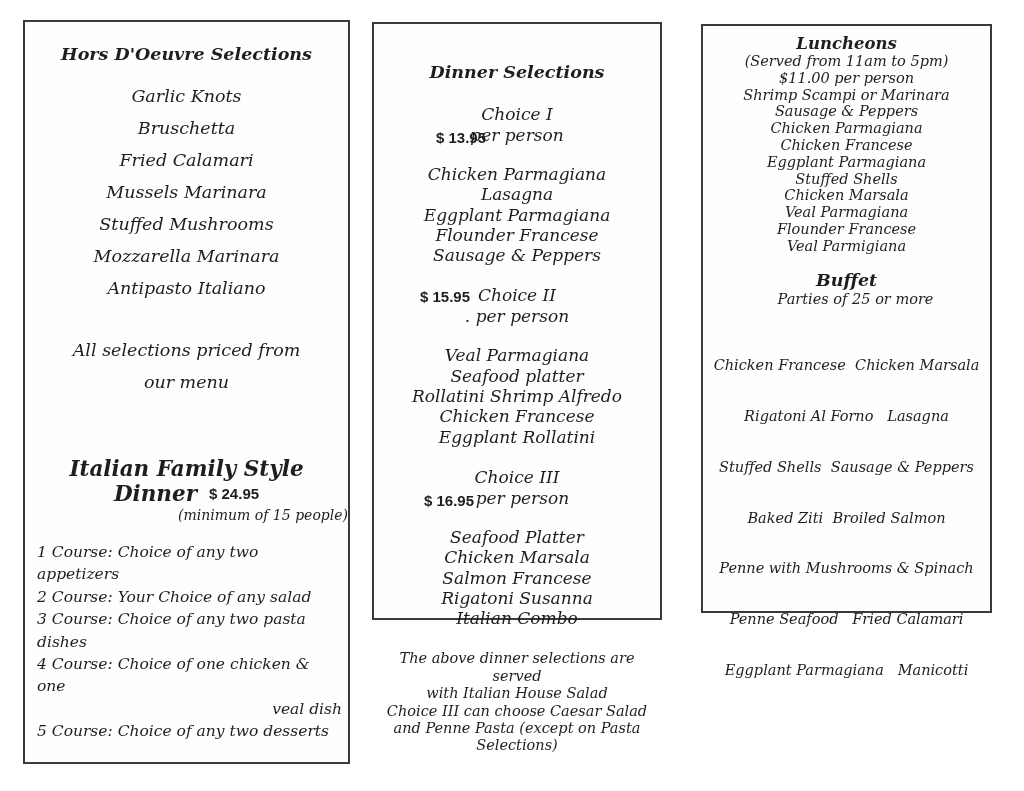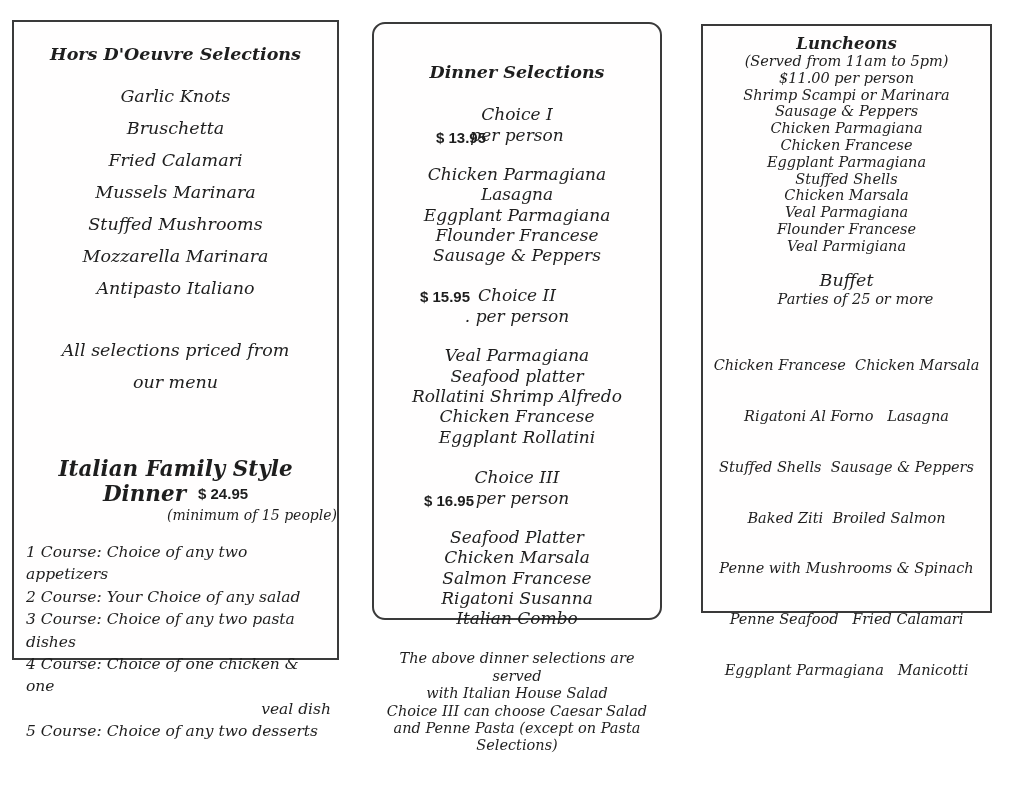--- a/index.html
+++ b/index.html
@@ -12,22 +12,22 @@
     overflow: hidden;
   }
   .panel {
     position: absolute;
     box-sizing: border-box;
     border: 2px solid #3a3a3a;
     background: #fffefe;
     text-align: center;
     font-style: italic;
   }
-  .panel-left  { left: 12px;  top: 20px; width: 327px; height: 640px; }
-  .panel-mid   { left: 372px; top: 22px; width: 290px; height: 598px; border-radius: 13px; }
+  .panel-left  { left: 23px;  top: 20px; width: 327px; height: 744px; }
+  .panel-mid   { left: 372px; top: 22px; width: 290px; height: 598px; }
   .panel-right { left: 701px; top: 24px; width: 291px; height: 589px; }
 
   .price {
     font-family: Liberation Sans, sans-serif;
     font-style: normal;
     font-weight: 700;
     letter-spacing: 0px;
     text-align: center;
   }
 
@@ -57,21 +57,21 @@
   .choice-c2 .price { left: 46px;  top: 1px; }
   .choice-c3 .price { left: 50px;  top: 23px; }
   .mp-items { margin-top: 18px; font-size: 17px; line-height: 20.3px; }
   .mp-footer { margin-top: 22px; font-size: 14.5px; line-height: 17.4px; }
 
   
   .rp-lunch-title { margin-top: 8px; font-size: 16.5px; font-weight: 700; }
   .rp-lines  { font-size: 14.5px; line-height: 16.8px; }
   .rp-lunch-items { margin-top: 0px; }
   .rp-includes { margin-top: 17px; }
-  .rp-buffet-title { margin-top: 15px; font-size: 17.5px; font-weight: 400; }
+  .rp-buffet-title { margin-top: 15px; font-size: 17.5px; font-weight: 700; }
   .rp-buffet-sub { font-size: 14.5px; line-height: 18px; padding-left: 18px; }
   .rp-buffet-items { margin-top: 16px; font-size: 14.5px; line-height: 16.9px; white-space: pre; }
 </style>
 </head>
 <body>
 
 <div class="panel panel-left">
   <div class="lp-title">Hors D'Oeuvre Selections</div>
 
   <div class="lp-items">

